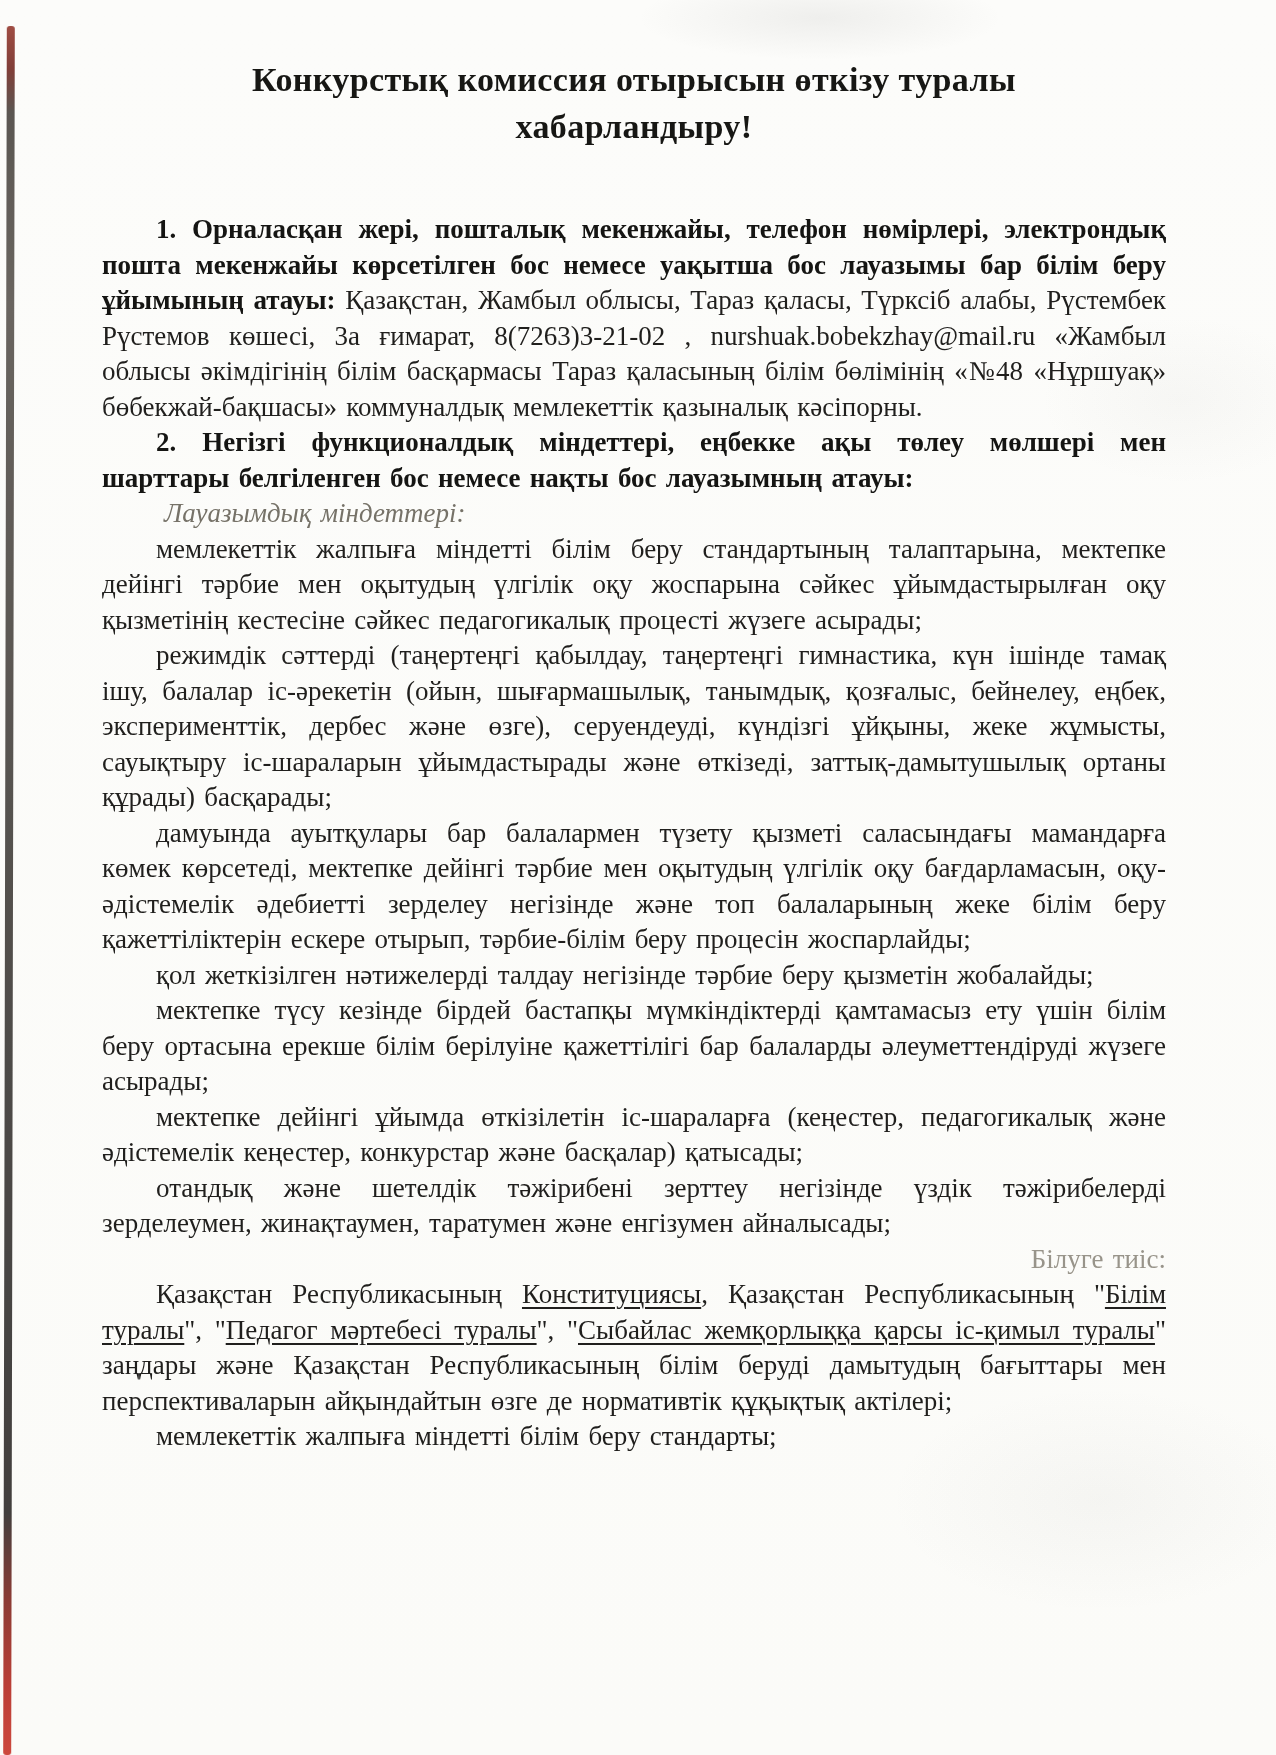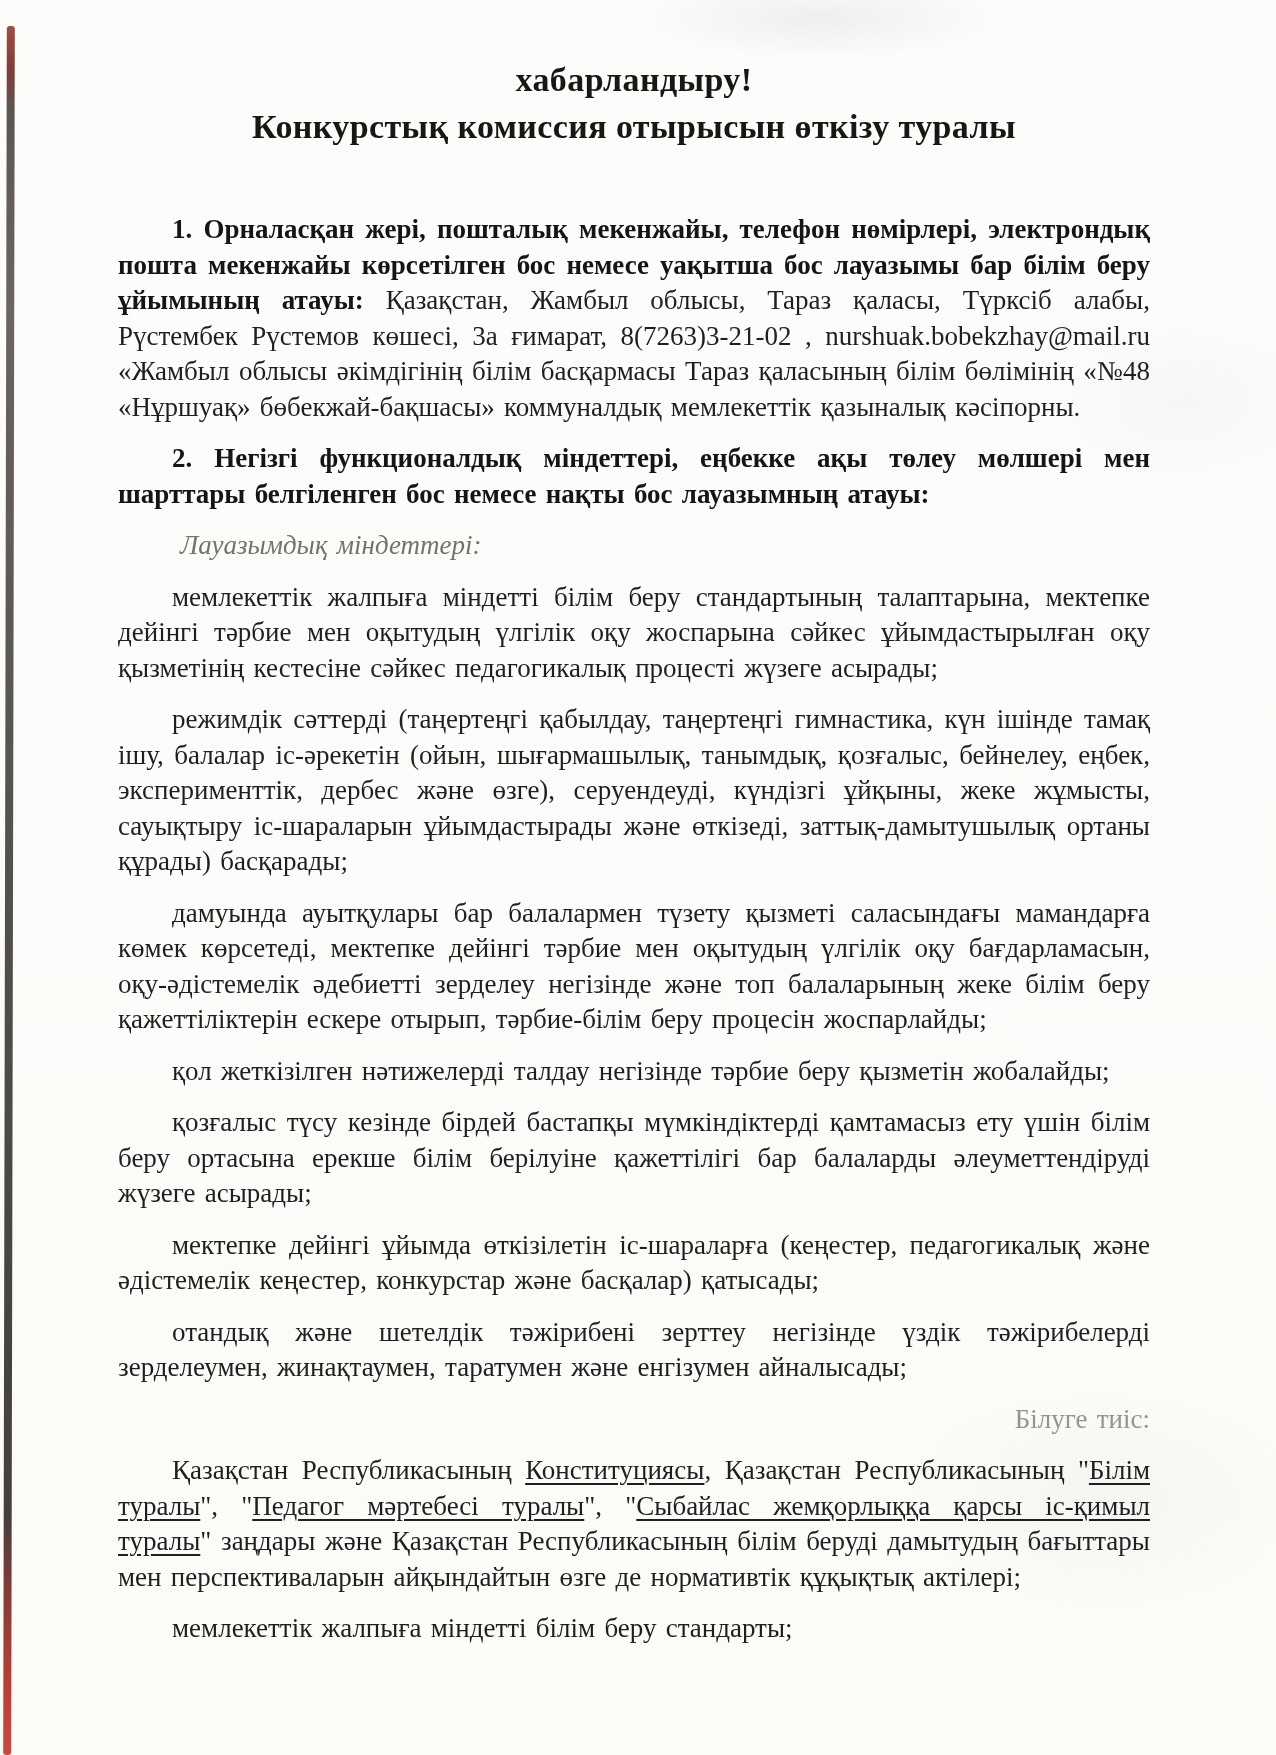--- a/index.html
+++ b/index.html
@@ -44,21 +44,21 @@
     margin: 0 0 62px 0;
     font-size: 34px;
     font-weight: bold;
     line-height: 47px;
     text-align: center;
     letter-spacing: 0.4px;
     color: #171714;
   }
   .title .tline { display: block; }
   .para {
-    margin: 16px;
+    margin: 0;
     font-size: 27px;
     line-height: 35.5px;
     text-align: justify;
     text-indent: 54px;
     word-spacing: 2.5px;
   }
   .para strong { font-weight: bold; color: #151513; }
   .bold { font-weight: bold; color: #151513; }
   .duties-subheading {
     font-style: italic;
@@ -75,35 +75,35 @@
 </style>
 </head>
 <body>
 
 <div class="page">
   <div class="scan-edge"></div>
 
   <div class="content">
 
     <h1 class="title">
+      <span class="tline">Конкурстық комиссия отырысын өткізу туралы</span>
       <span class="tline">хабарландыру!</span>
-      <span class="tline">Конкурстық комиссия отырысын өткізу туралы</span>
     </h1>
 
     <p class="para"><strong>1. Орналасқан жері, пошталық мекенжайы, телефон нөмірлері, электрондық пошта мекенжайы көрсетілген бос немесе уақытша бос лауазымы бар білім беру ұйымының атауы:</strong><span> Қазақстан, Жамбыл облысы, Тараз қаласы, Түрксіб алабы, Рүстембек Рүстемов көшесі, 3а ғимарат, 8(7263)3-21-02 , nurshuak.bobekzhay@mail.ru «Жамбыл облысы әкімдігінің білім басқармасы Тараз қаласының білім бөлімінің «№48 «Нұршуақ» бөбекжай-бақшасы» коммуналдық мемлекеттік қазыналық кәсіпорны.</span></p>
 
     <p class="para bold">2. Негізгі функционалдық міндеттері, еңбекке ақы төлеу мөлшері мен шарттары белгіленген бос немесе нақты бос лауазымның атауы:</p>
 
     <p class="para duties-subheading">Лауазымдық міндеттері:</p>
 
     <p class="para">мемлекеттік жалпыға міндетті білім беру стандартының талаптарына, мектепке дейінгі тәрбие мен оқытудың үлгілік оқу жоспарына сәйкес ұйымдастырылған оқу қызметінің кестесіне сәйкес педагогикалық процесті жүзеге асырады;</p>
     <p class="para">режимдік сәттерді (таңертеңгі қабылдау, таңертеңгі гимнастика, күн ішінде тамақ ішу, балалар іс-әрекетін (ойын, шығармашылық, танымдық, қозғалыс, бейнелеу, еңбек, эксперименттік, дербес және өзге), серуендеуді, күндізгі ұйқыны, жеке жұмысты, сауықтыру іс-шараларын ұйымдастырады және өткізеді, заттық-дамытушылық ортаны құрады) басқарады;</p>
     <p class="para">дамуында ауытқулары бар балалармен түзету қызметі саласындағы мамандарға көмек көрсетеді, мектепке дейінгі тәрбие мен оқытудың үлгілік оқу бағдарламасын, оқу-әдістемелік әдебиетті зерделеу негізінде және топ балаларының жеке білім беру қажеттіліктерін ескере отырып, тәрбие-білім беру процесін жоспарлайды;</p>
     <p class="para">қол жеткізілген нәтижелерді талдау негізінде тәрбие беру қызметін жобалайды;</p>
-    <p class="para">қозғалыс түсу кезінде бірдей бастапқы мүмкіндіктерді қамтамасыз ету үшін білім беру ортасына ерекше білім берілуіне қажеттілігі бар балаларды әлеуметтендіруді жүзеге асырады;</p>
+    <p class="para">мектепке түсу кезінде бірдей бастапқы мүмкіндіктерді қамтамасыз ету үшін білім беру ортасына ерекше білім берілуіне қажеттілігі бар балаларды әлеуметтендіруді жүзеге асырады;</p>
     <p class="para">мектепке дейінгі ұйымда өткізілетін іс-шараларға (кеңестер, педагогикалық және әдістемелік кеңестер, конкурстар және басқалар) қатысады;</p>
     <p class="para">отандық және шетелдік тәжірибені зерттеу негізінде үздік тәжірибелерді зерделеумен, жинақтаумен, таратумен және енгізумен айналысады;</p>
 
     <p class="para know-heading">Білуге тиіс:</p>
 
     <p class="para"><span>Қазақстан Республикасының </span><span class="u">Конституциясы</span><span>, Қазақстан Республикасының "</span><span class="u">Білім туралы</span><span>", "</span><span class="u">Педагог мәртебесі туралы</span><span>", "</span><span class="u">Сыбайлас жемқорлыққа қарсы іс-қимыл туралы</span><span>" заңдары және Қазақстан Республикасының білім беруді дамытудың бағыттары мен перспективаларын айқындайтын өзге де нормативтік құқықтық актілері;</span></p>
 
     <p class="para">мемлекеттік жалпыға міндетті білім беру стандарты;</p>
 
   </div>

